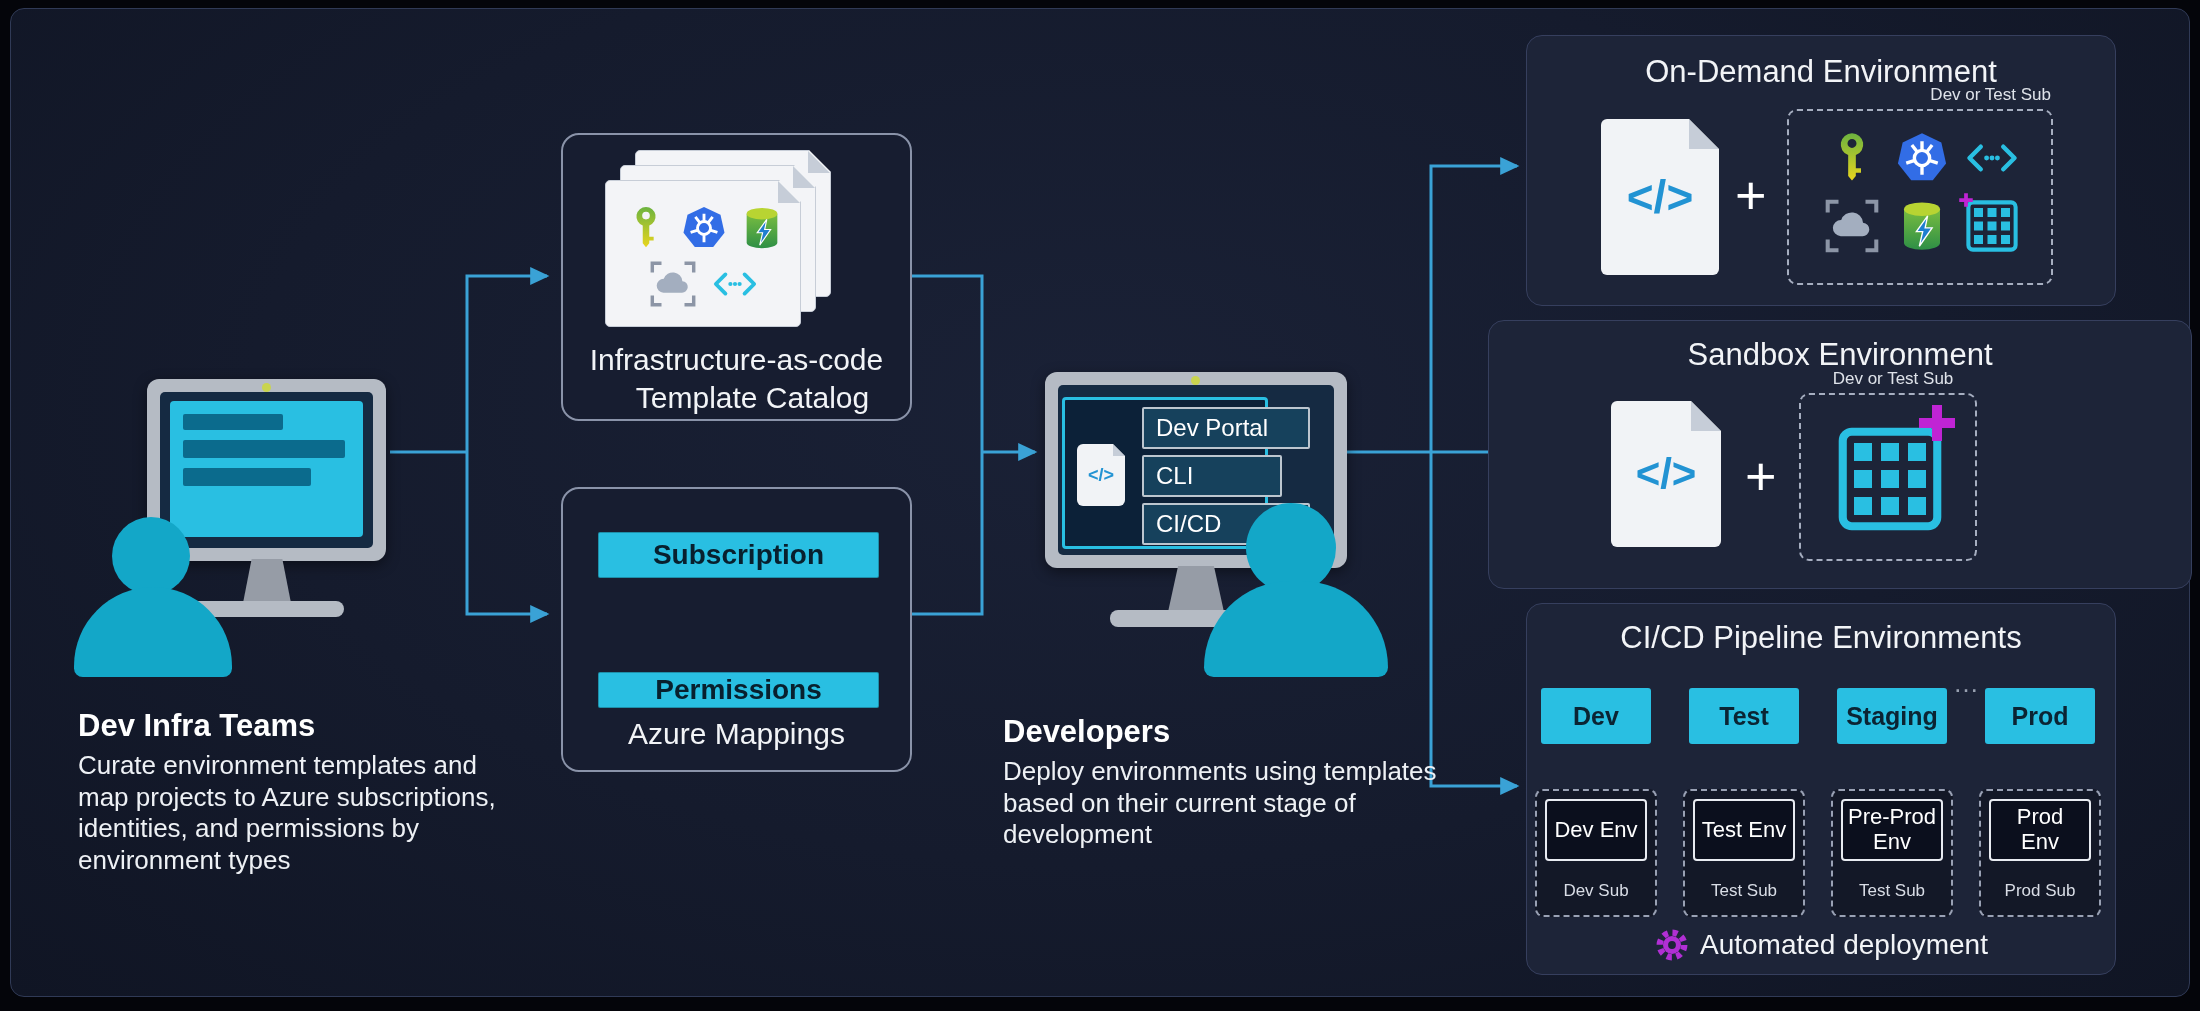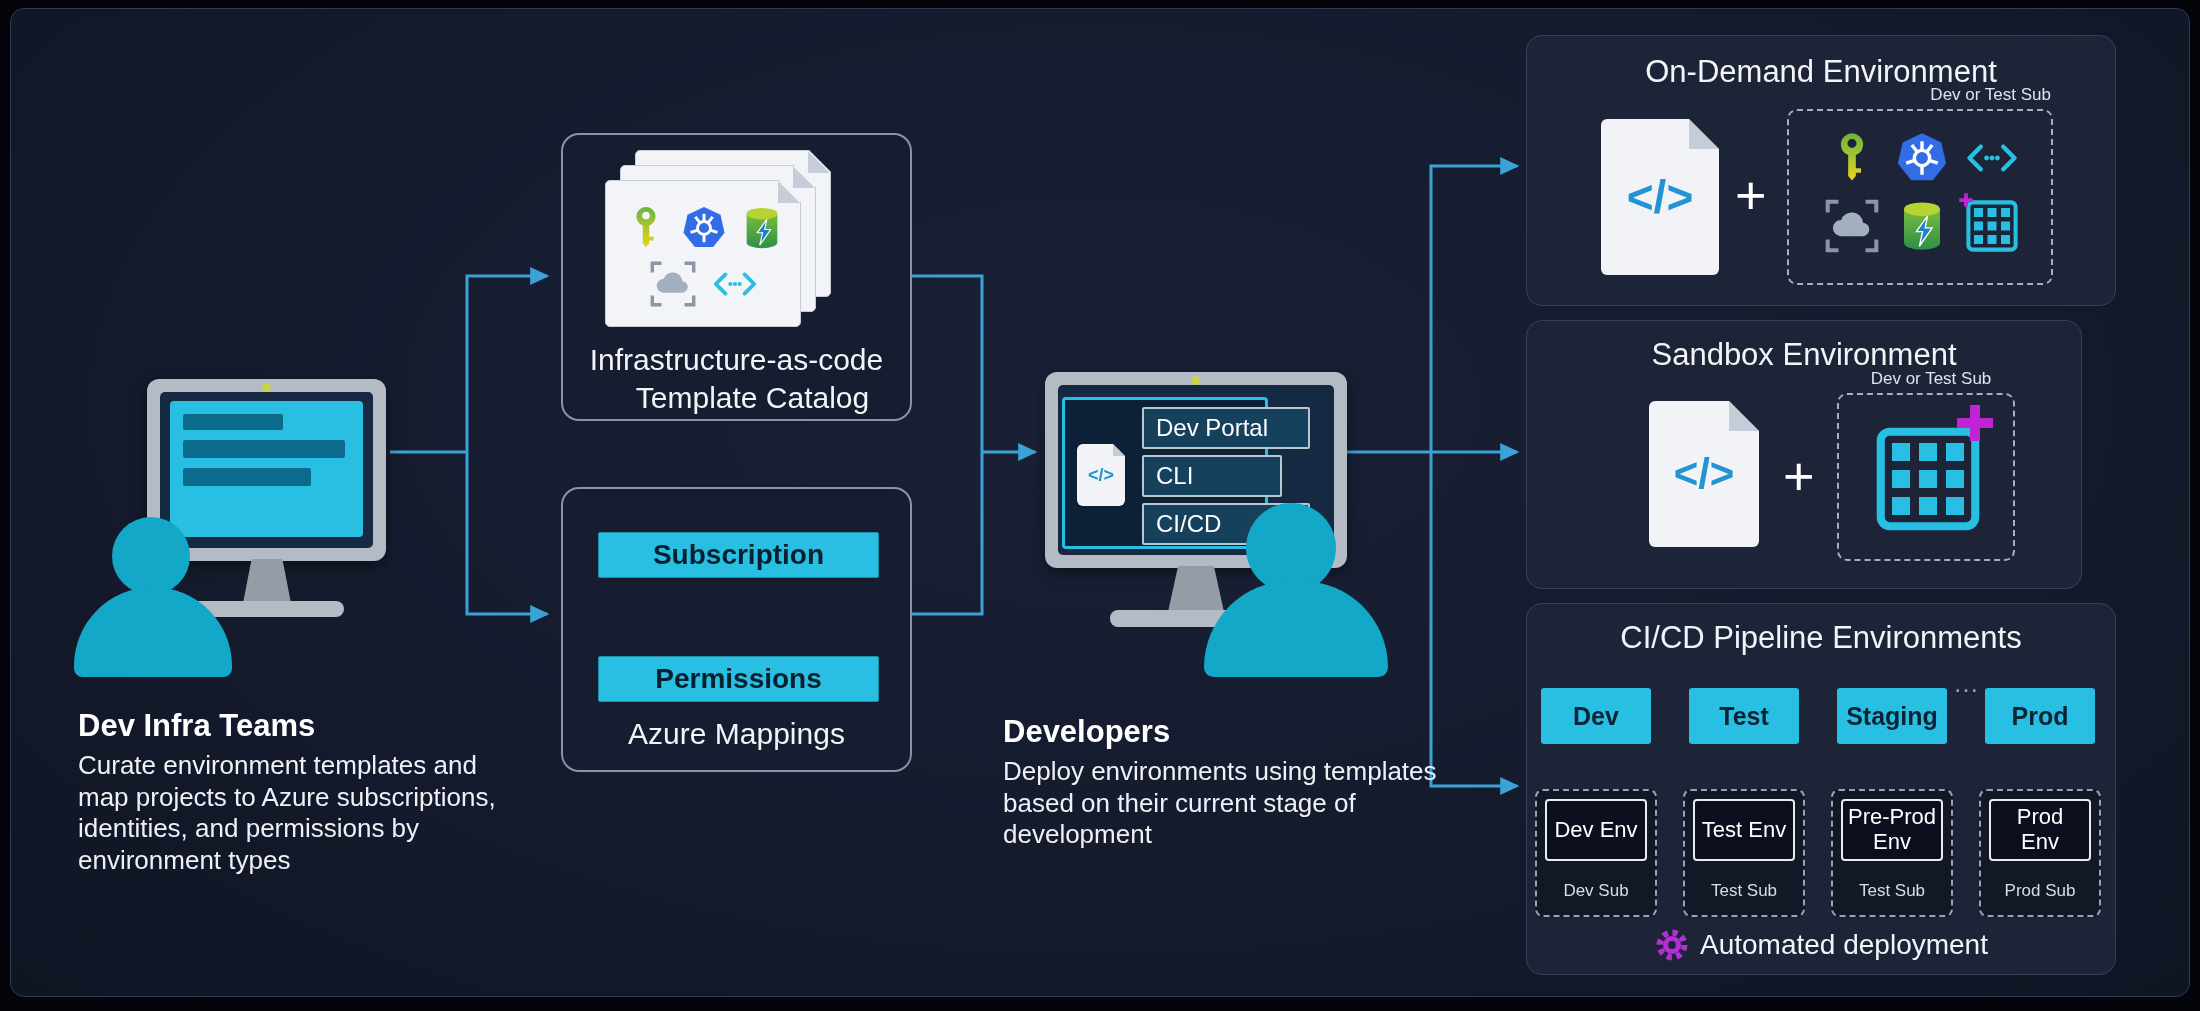--- a/index.html
+++ b/index.html
@@ -171,21 +171,21 @@
       <svg class="ic" style="left:106px;top:80px" width="46" height="46">
           <use href="#i-code"></use>
         </svg>
     </div>
     <div class="abs" style="left:0;top:208px;width:100%;text-align:center;font-size:30px">Infrastructure-as-code</div>
     <div class="abs" style="left:16px;top:246px;width:100%;text-align:center;font-size:30px">Template Catalog</div>
   </div>
 
   <div class="obox" style="left:561px;top:487px;width:351px;height:285px">
     <div class="cyanbar" style="left:35px;top:43px;width:281px;height:46px">Subscription</div>
-    <div class="cyanbar" style="left:35px;top:167px;width:281px;height:46px">Permissions</div>
+    <div class="cyanbar" style="left:35px;top:183px;width:281px;height:36px">Permissions</div>
     <div class="abs" style="left:0;top:228px;width:100%;text-align:center;font-size:30px">Azure Mappings</div>
   </div>
 
   <div class="monitor" style="left:147px;top:379px;width:239px;height:182px">
     <div class="cam" style="left:115px;top:4px"></div>
     <div class="screen">
       <div class="win1" style="left:10px;top:9px;right:10px;bottom:11px">
         <div class="wbar" style="width:100px;height:16px"></div>
         <div class="wbar" style="width:162px;height:18px;margin-top:10px"></div>
         <div class="wbar" style="width:128px;height:18px;margin-top:10px"></div>
@@ -252,21 +252,21 @@
         </svg>
       <svg class="ic" style="left:176px;top:88px" width="54" height="54">
           <use href="#i-grid"></use>
         </svg>
       <svg class="ic" style="left:168px;top:80px" width="18" height="18">
           <use href="#i-plus"></use>
         </svg>
     </div>
   </div>
 
-  <div class="panel" style="left:1526px;top:320px;width:556px;height:269px">
+  <div class="panel" style="left:1488px;top:320px;width:704px;height:269px">
     <div class="panel-title" style="top:16px">Sandbox Environment</div>
     <div class="doc" style="left:122px;top:80px;width:110px;height:146px">
       <div class="fold"></div>
       <div class="code" style="font-size:42px">&lt;/&gt;</div>
     </div>
     <div class="plusbig" style="left:256px;top:124px">+</div>
     <div class="sublabel" style="left:324px;top:48px;width:160px;text-align:center">Dev or Test Sub</div>
     <div class="dashedbox" style="left:310px;top:72px;width:178px;height:168px">
       <svg class="ic" style="left:35px;top:30px" width="108" height="108">
           <use href="#i-grid"></use>

